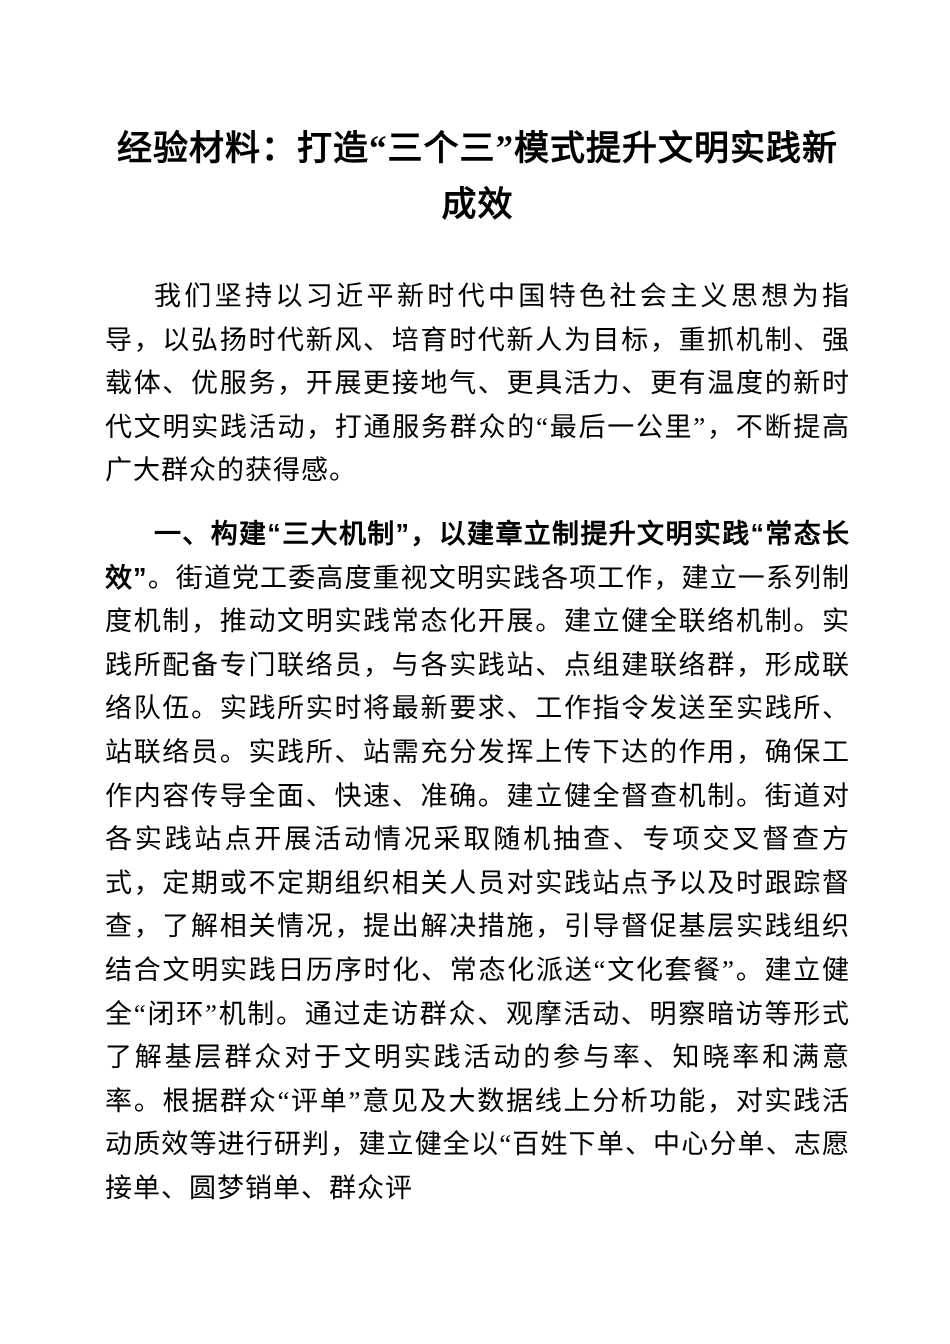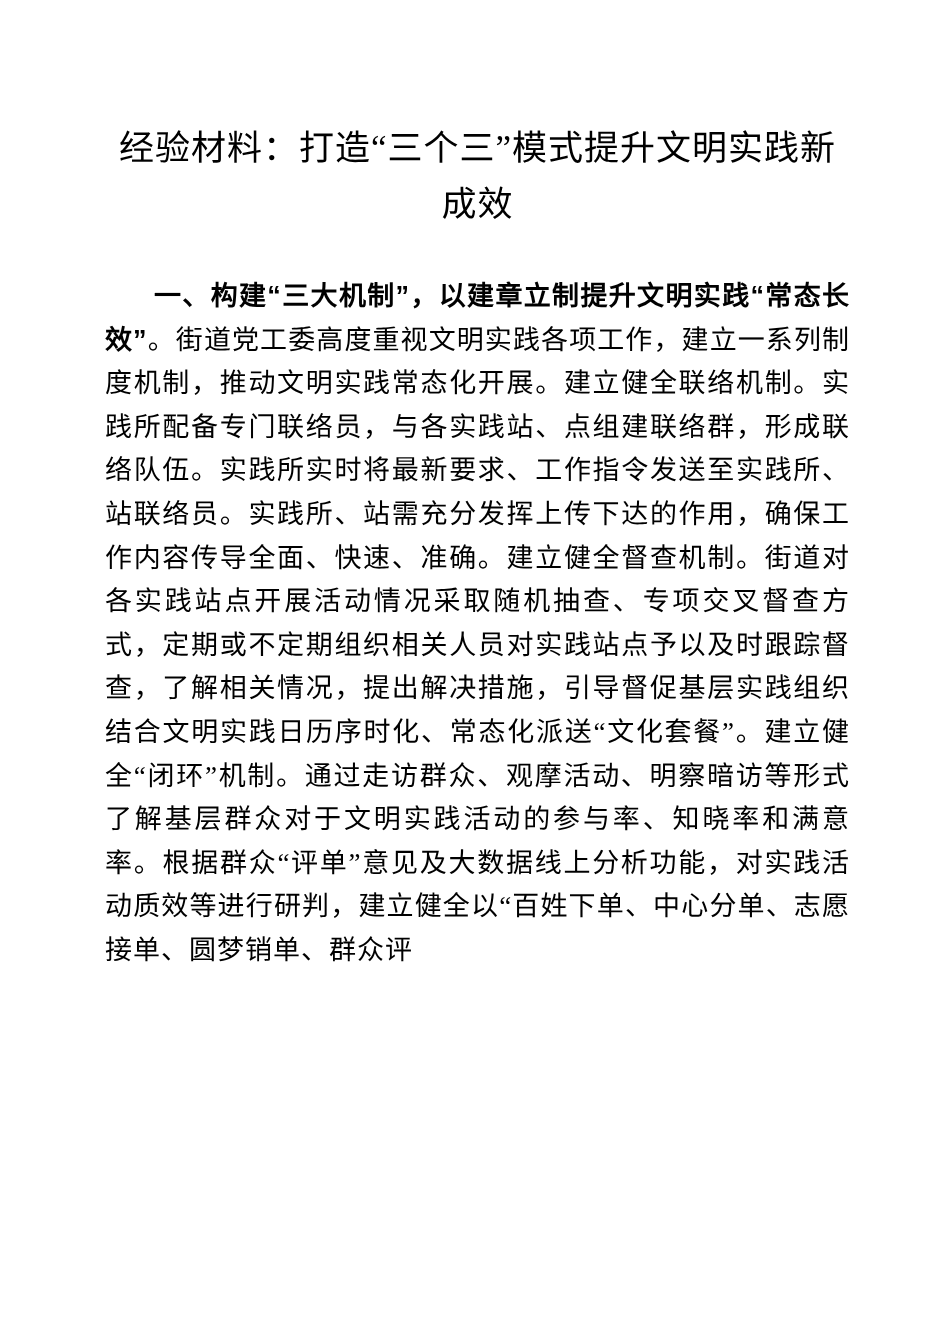--- a/index.html
+++ b/index.html
@@ -18,21 +18,21 @@
     overflow: hidden;
     box-sizing: border-box;
   }
   .content {
     box-sizing: border-box;
     padding: 121px 100px 0 105px; 
   }
   .doc-title {
     margin: 0 0 42px 0;
     font-family: "Liberation Serif", "DejaVu Serif", serif;
-    font-weight: normal;
+    font-weight: bold;
     font-size: 35px;
     line-height: 56px;
     text-align: center;
     letter-spacing: 1px;
   }
   p.body-para {
     margin: 0;
     font-family: "Liberation Serif", "DejaVu Serif", serif;
     font-weight: normal;
     font-size: 27px;
@@ -51,17 +51,18 @@
   }
 </style>
 </head>
 <body>
 
 <div class="page">
   <div class="content">
 
     <h1 class="doc-title">经验材料：打造“三个三”模式提升文明实践新成效</h1>
 
+    <p class="body-para">我们坚持以习近平新时代中国特色社会主义思想为指导，以弘扬时代新风、培育时代新人为目标，重抓机制、强载体、优服务，开展更接地气、更具活力、更有温度的新时代文明实践活动，打通服务群众的“最后一公里”，不断提高广大群众的获得感。</p>
 
     <p class="body-para"><span class="lead-bold">一、构建“三大机制”，以建章立制提升文明实践“常态长效”</span><span>。街道党工委高度重视文明实践各项工作，建立一系列制度机制，推动文明实践常态化开展。建立健全联络机制。实践所配备专门联络员，与各实践站、点组建联络群，形成联络队伍。实践所实时将最新要求、工作指令发送至实践所、站联络员。实践所、站需充分发挥上传下达的作用，确保工作内容传导全面、快速、准确。建立健全督查机制。街道对各实践站点开展活动情况采取随机抽查、专项交叉督查方式，定期或不定期组织相关人员对实践站点予以及时跟踪督查，了解相关情况，提出解决措施，引导督促基层实践组织结合文明实践日历序时化、常态化派送“文化套餐”。建立健全“闭环”机制。通过走访群众、观摩活动、明察暗访等形式了解基层群众对于文明实践活动的参与率、知晓率和满意率。根据群众“评单”意见及大数据线上分析功能，对实践活动质效等进行研判，建立健全以“百姓下单、中心分单、志愿接单、圆梦销单、群众评</span></p>
 
   </div>
 </div>
 
 </body></html>

